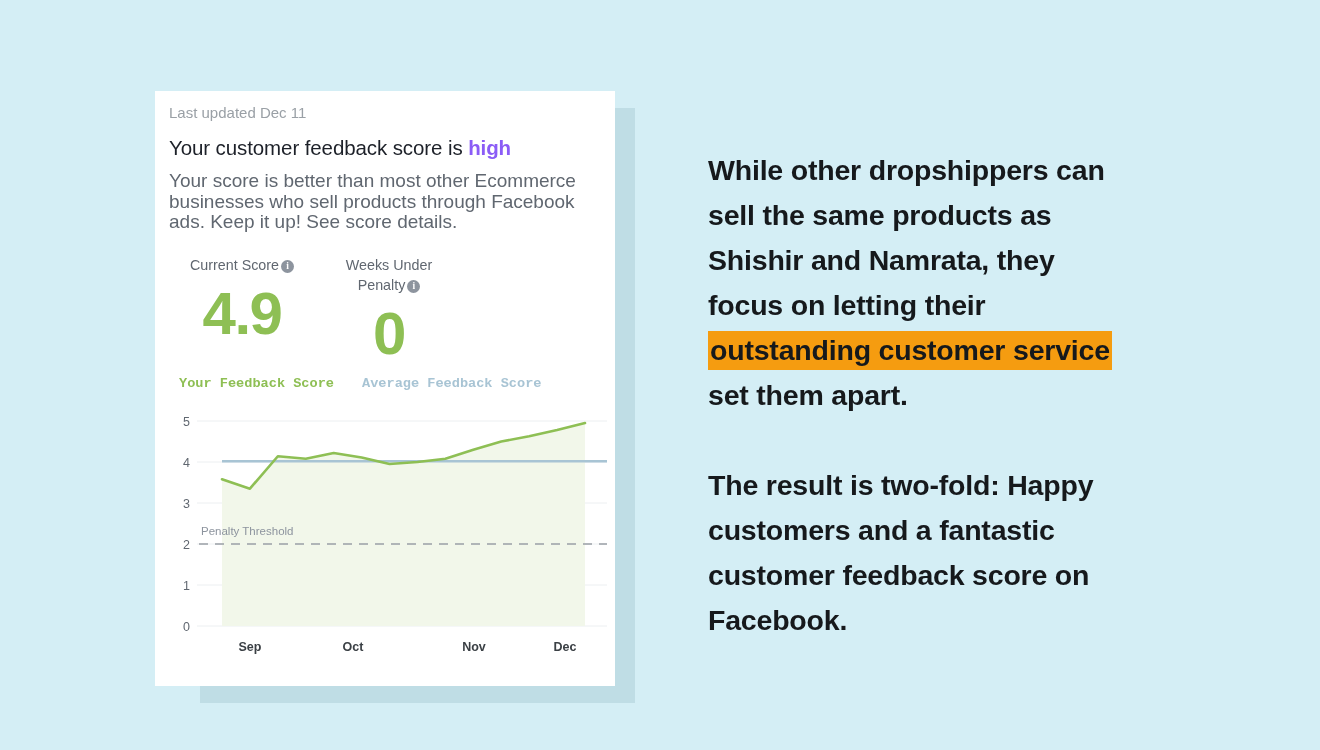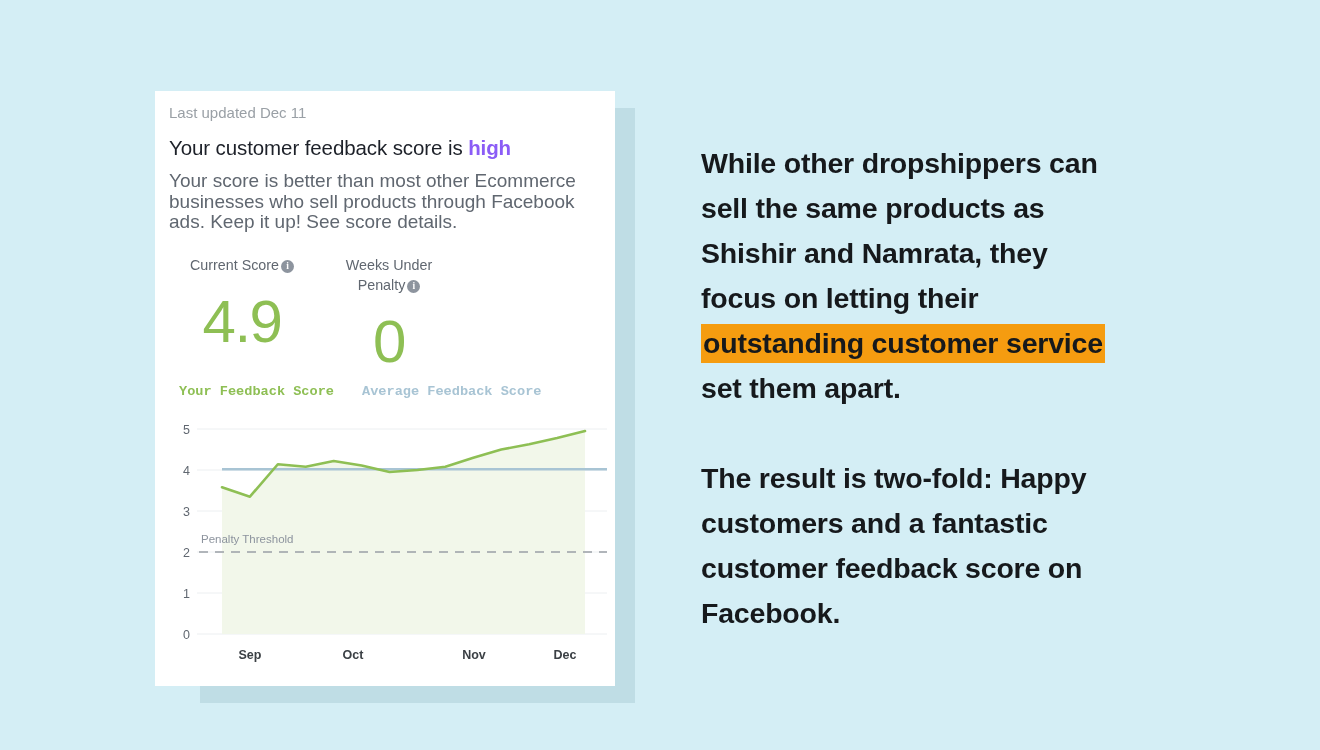--- a/index.html
+++ b/index.html
@@ -107,24 +107,24 @@
     font-weight: 700;
     font-style: normal;
     vertical-align: 1px;
     margin-left: 2px;
     font-family: "Liberation Serif", serif;
   }
   .metric-value {
     font-size: 60px;
     line-height: 70px;
     color: #8ebf54;
-    font-weight: 400;
+    font-weight: 700;
     letter-spacing: -1.5px;
     display: block;
-    margin-top: 12px;
+    margin-top: 4px;
   }
 
   
   .legend-row {
     display: flex;
     padding-left: 10px;
     margin: 6px 0 14px 0;
     font-family: Liberation Mono, monospace;
   }
   .legend-item {
@@ -168,21 +168,21 @@
     position: absolute;
     left: 700px;
     top: 140px;
     width: 470px;
   }
   .para {
     font-size: 28.5px;
     line-height: 45px;
     color: #16191c;
     font-weight: 700;
-    margin: 1px;
+    margin: 8px;
     letter-spacing: -0.2px;
   }
   .para + .para {
     margin-top: 45px;
   }
   .para .line { display: block; }
   .mark {
     background: #f59c10;
     color: #16191c;
     padding: 3px 2px 4px 2px;

